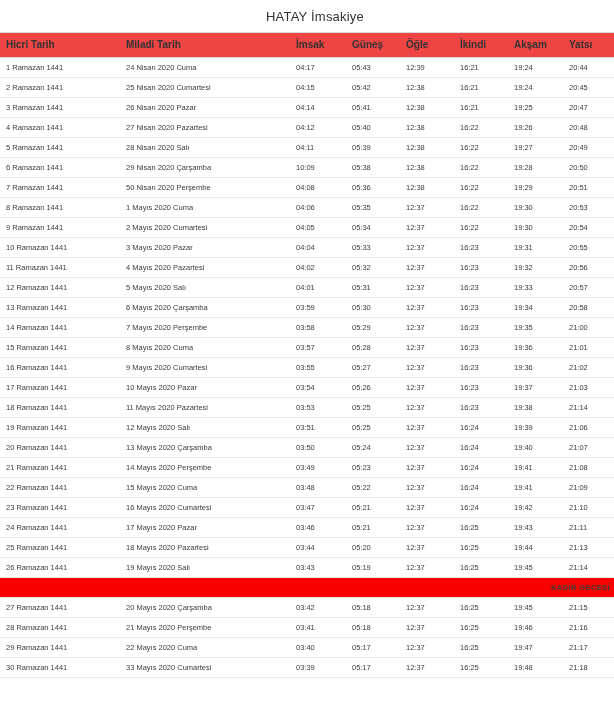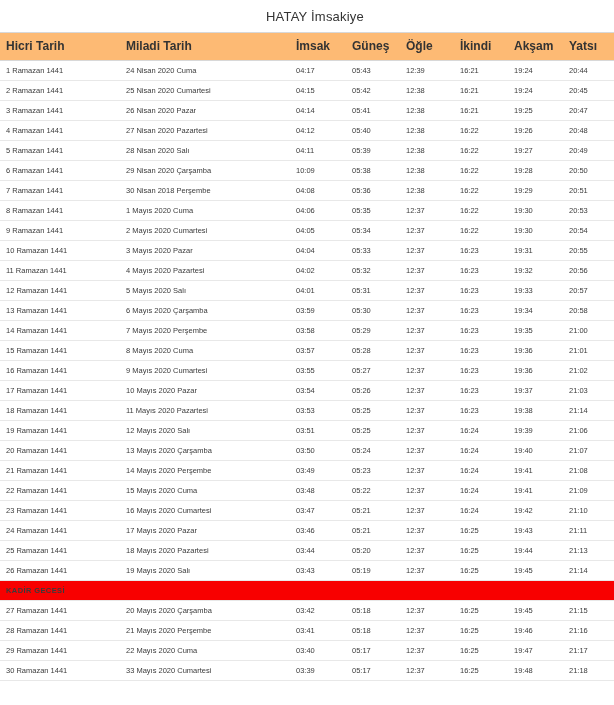--- a/index.html
+++ b/index.html
@@ -31,26 +31,26 @@
   }
   table.imsakiye {
     width: 100%;
     border-collapse: collapse;
     font-size: 7.5px;
     table-layout: fixed;
   }
   table.imsakiye thead th {
     text-align: left;
     font-weight: bold;
-    font-size: 12px;
+    font-size: 10px;
     color: #333333;
     padding: 6px 4px 7px 6px;
     border-top: 1px solid #d8d8d8;
     border-bottom: 1px solid #d8d8d8;
-    background: #fdba74;
+    background: #ef4444;
     white-space: nowrap;
   }
   table.imsakiye tbody td {
     padding: 5px 4px 5px 6px;
     border-bottom: 1px solid #e8e8e8;
     color: #3b3b3b;
     font-size: 7.5px;
     white-space: nowrap;
     vertical-align: middle;
   }
@@ -60,21 +60,21 @@
   col.c-imsak { width: 56px; }
   col.c-gunes { width: 54px; }
   col.c-ogle { width: 54px; }
   col.c-ikindi { width: 54px; }
   col.c-aksam { width: 55px; }
   col.c-yatsi { width: 51px; }
 
   tr.kadir-row td {
     background: #f80000;
     color: #ffffff;
-    text-align: left;
+    text-align: right;
     font-weight: bold;
     font-size: 7.2px;
     letter-spacing: 0.4px;
     padding: 4px 0 4px 0;
     border-bottom: 1px solid #f80000;
     border-top: 1px solid #f80000;
   }
 </style>
 </head>
 <body>
@@ -161,21 +161,21 @@
           <td>29 Nisan 2020 Çarşamba</td>
           <td>10:09</td>
           <td>05:38</td>
           <td>12:38</td>
           <td>16:22</td>
           <td>19:28</td>
           <td>20:50</td>
         </tr>
         <tr>
           <td>7 Ramazan 1441</td>
-          <td>30 Nisan 2018 Perşembe</td>
+          <td>50 Nisan 2020 Perşembe</td>
           <td>04:08</td>
           <td>05:36</td>
           <td>12:38</td>
           <td>16:22</td>
           <td>19:29</td>
           <td>20:51</td>
         </tr>
         <tr>
           <td>8 Ramazan 1441</td>
           <td>1 Mayıs 2020 Cuma</td>

